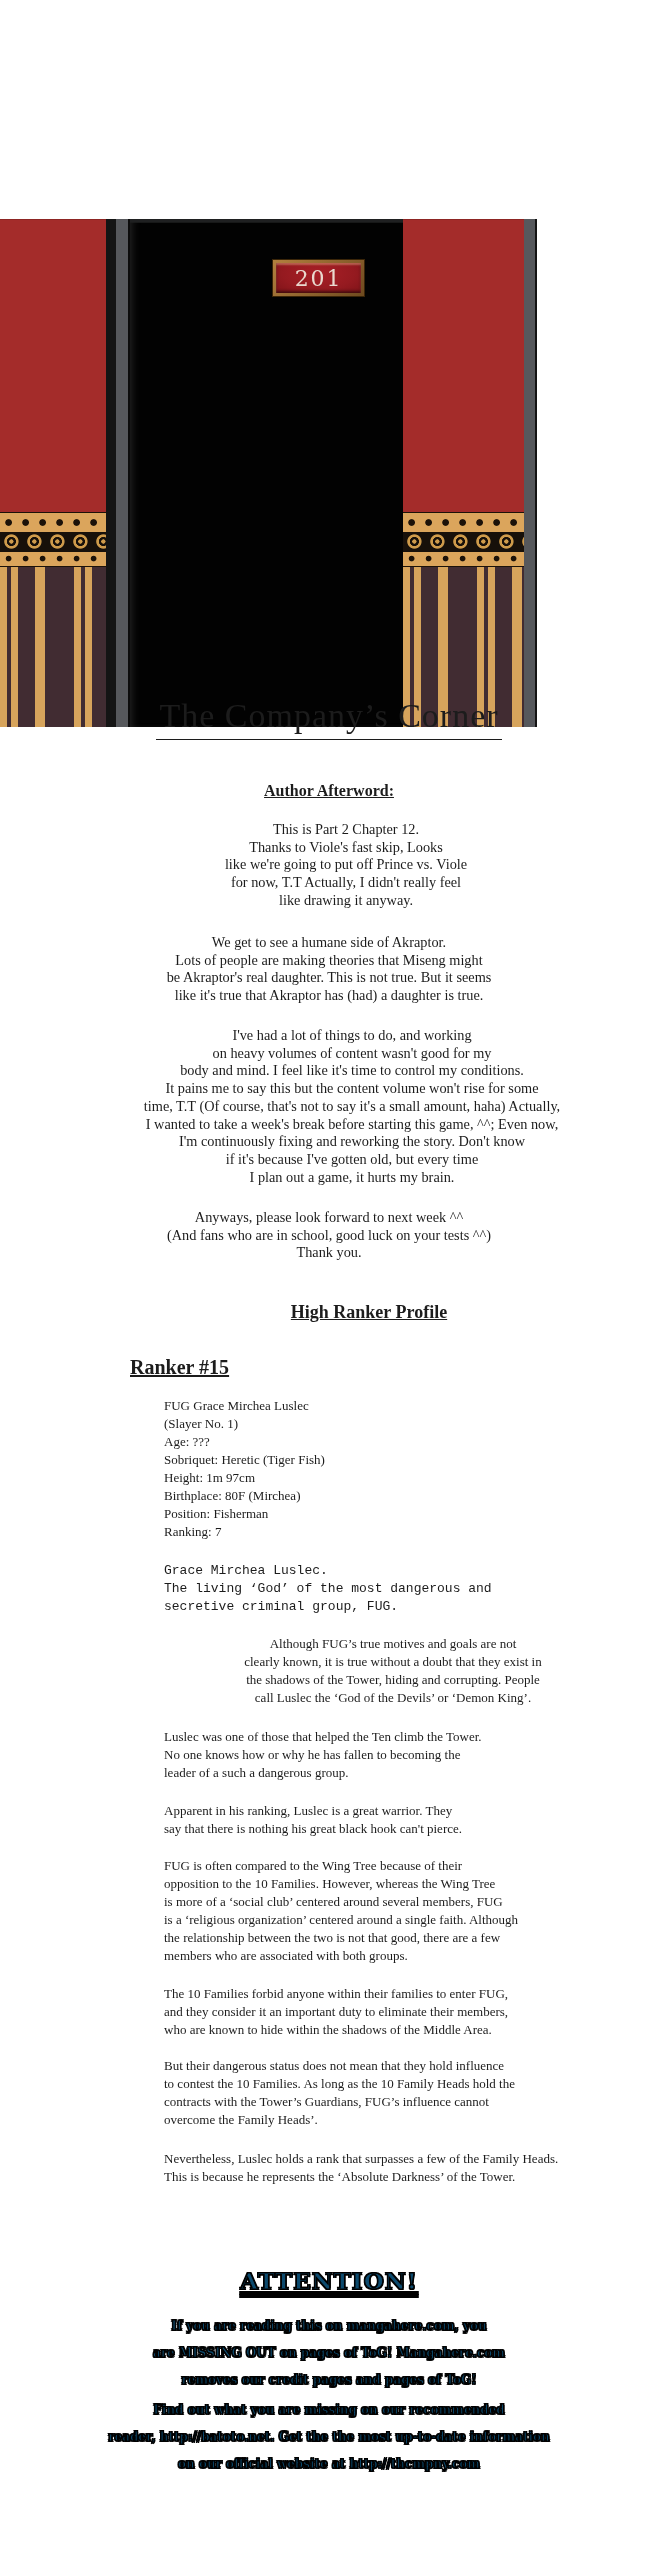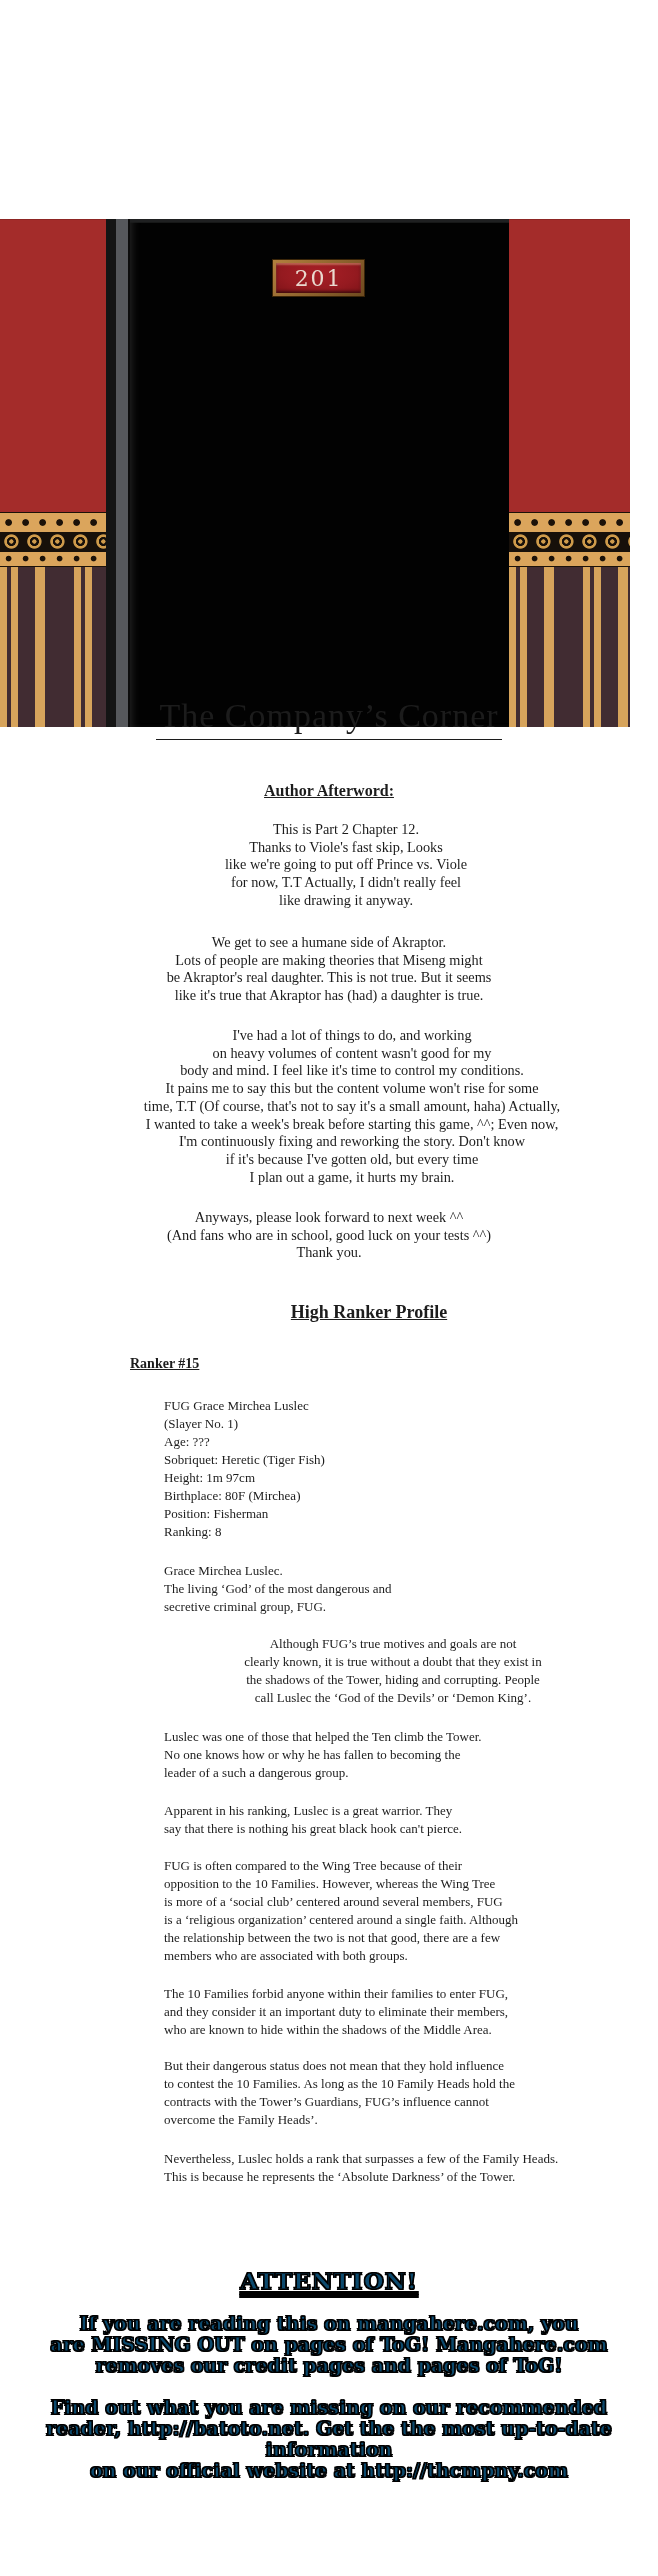--- a/index.html
+++ b/index.html
@@ -2,21 +2,21 @@
 <html><head>
 <meta charset="utf-8">
 <style>
   html,body{margin:0;padding:0;}
   body{
     width:658px;height:2576px;position:relative;background:#ffffff;
     font-family:"Liberation Serif","DejaVu Serif",serif;color:#1c1c1c;
     overflow:hidden;
   }
   
-  .scene{position:absolute;top:219px;left:0;width:630px;height:508px;background:#030303;border-radius:9px;}
+  .scene{position:absolute;top:219px;left:0;width:524px;height:508px;background:#030303;border-radius:9px;}
   .wall{position:absolute;top:0;height:100%;}
   .wall-left{left:0;width:106px;}
   .wall-right{right:0;width:121px;}
   .wall .red{height:292px;background:#a42c2a;border-top:1.9px solid #8d2523;}
   .band1{height:19px;background-color:#dba55c;
     background-image:radial-gradient(circle at 8.6px 9.5px,#1c1209 2.9px,rgba(0,0,0,0) 3.8px);
     background-size:17px 19px;border-top:1px solid #1c1209;}
   .band2{height:20px;background-color:#17100a;
     background-image:radial-gradient(circle at 11.4px 9.5px,#cf9b4b 1.9px,#17100a 2.4px 4.3px,#cf9b4b 4.8px 6.7px,rgba(0,0,0,0) 7.6px);
     background-size:23px 20px;}
@@ -41,33 +41,33 @@
   .center{text-align:center;}
   .pre{white-space:pre-line;}
   .page-title-wrap{top:697px;}
   .page-title{display:inline-block;font-size:34px;letter-spacing:1px;
     border-bottom:1.9px solid #1c1c1c;padding:0 3.8px 3.8px;}
   .afterword-heading{top:782px;font-size:16px;font-weight:bold;text-decoration:underline;}
   .body-c{font-size:14.3px;line-height:17.7px;}
   .p-a0{top:821px;padding-left:17px;} .p-a1{top:934px;} .p-a2{top:1027px;margin-left:23px;} .p-a3{top:1209px;}
   .profile-heading{top:1302px;font-size:18px;font-weight:bold;text-decoration:underline;padding-left:40px;}
   .left-col{left:130px;width:458px;text-align:left;}
-  .ranker-label{top:1356px;font-size:14px;font-weight:bold;text-decoration:underline;}
+  .ranker-label{top:1356px;font-size:20px;font-weight:bold;text-decoration:underline;}
   .body-l{font-size:13px;line-height:18px;margin-left:34px;}
   .stats{top:1397px;}
-  .p-g0{top:1562px;} .p-g1{top:1635px;text-align:center;} .p-g2{top:1728px;} .p-g3{top:1802px;}
+  .p-g0{top:1562px;font-family:Liberation Mono, monospace;} .p-g1{top:1635px;text-align:center;} .p-g2{top:1728px;} .p-g3{top:1802px;}
   .p-g4{top:1857px;} .p-g5{top:1985px;} .p-g6{top:2057px;} .p-g7{top:2150px;}
   
   .attn{color:#0c4a6e;font-weight:bold;font-family:"DejaVu Serif",serif;
     -webkit-text-stroke:1.1px #000;
     text-shadow:1px 1px 0 #000,-1px 1px 0 #000,1px -1px 0 #000,-1px -1px 0 #000;}
   .attn-heading{top:2267px;}
   .attn-heading span{display:inline-block;font-size:23px;letter-spacing:1px;
     text-decoration:underline double;text-underline-offset:2.9px;}
-  .attn-body{font-size:19px;line-height:21px;}
+  .attn-body{font-size:12px;line-height:27px;}
   .p-t0{top:2313px;} .p-t1{top:2397px;}
 </style>
 </head>
 <body>
 
 <div class="scene">
   <div class="door"></div>
   <div class="frame frame-left"></div>
   <div class="frame frame-right"></div>
   <div class="wall wall-left">
@@ -122,21 +122,21 @@
 <div class="abs left-col ranker-label">Ranker #15</div>
 
 <div class="abs left-col body-l stats">
   <div>FUG Grace Mirchea Luslec</div>
   <div>(Slayer No. 1)</div>
   <div>Age: ???</div>
   <div>Sobriquet: Heretic (Tiger Fish)</div>
   <div>Height: 1m 97cm</div>
   <div>Birthplace: 80F (Mirchea)</div>
   <div>Position: Fisherman</div>
-  <div>Ranking: 8</div>
+  <div>Ranking: 7</div>
 </div>
 
 <div class="abs left-col body-l pre p-g0">Grace Mirchea Luslec.
 The living ‘God’ of the most dangerous and
 secretive criminal group, FUG.</div>
 <div class="abs left-col body-l pre p-g1">Although FUG’s true motives and goals are not
 clearly known, it is true without a doubt that they exist in
 the shadows of the Tower, hiding and corrupting. People
 call Luslec the ‘God of the Devils’ or ‘Demon King’.</div>
 <div class="abs left-col body-l pre p-g2">Luslec was one of those that helped the Ten climb the Tower.

